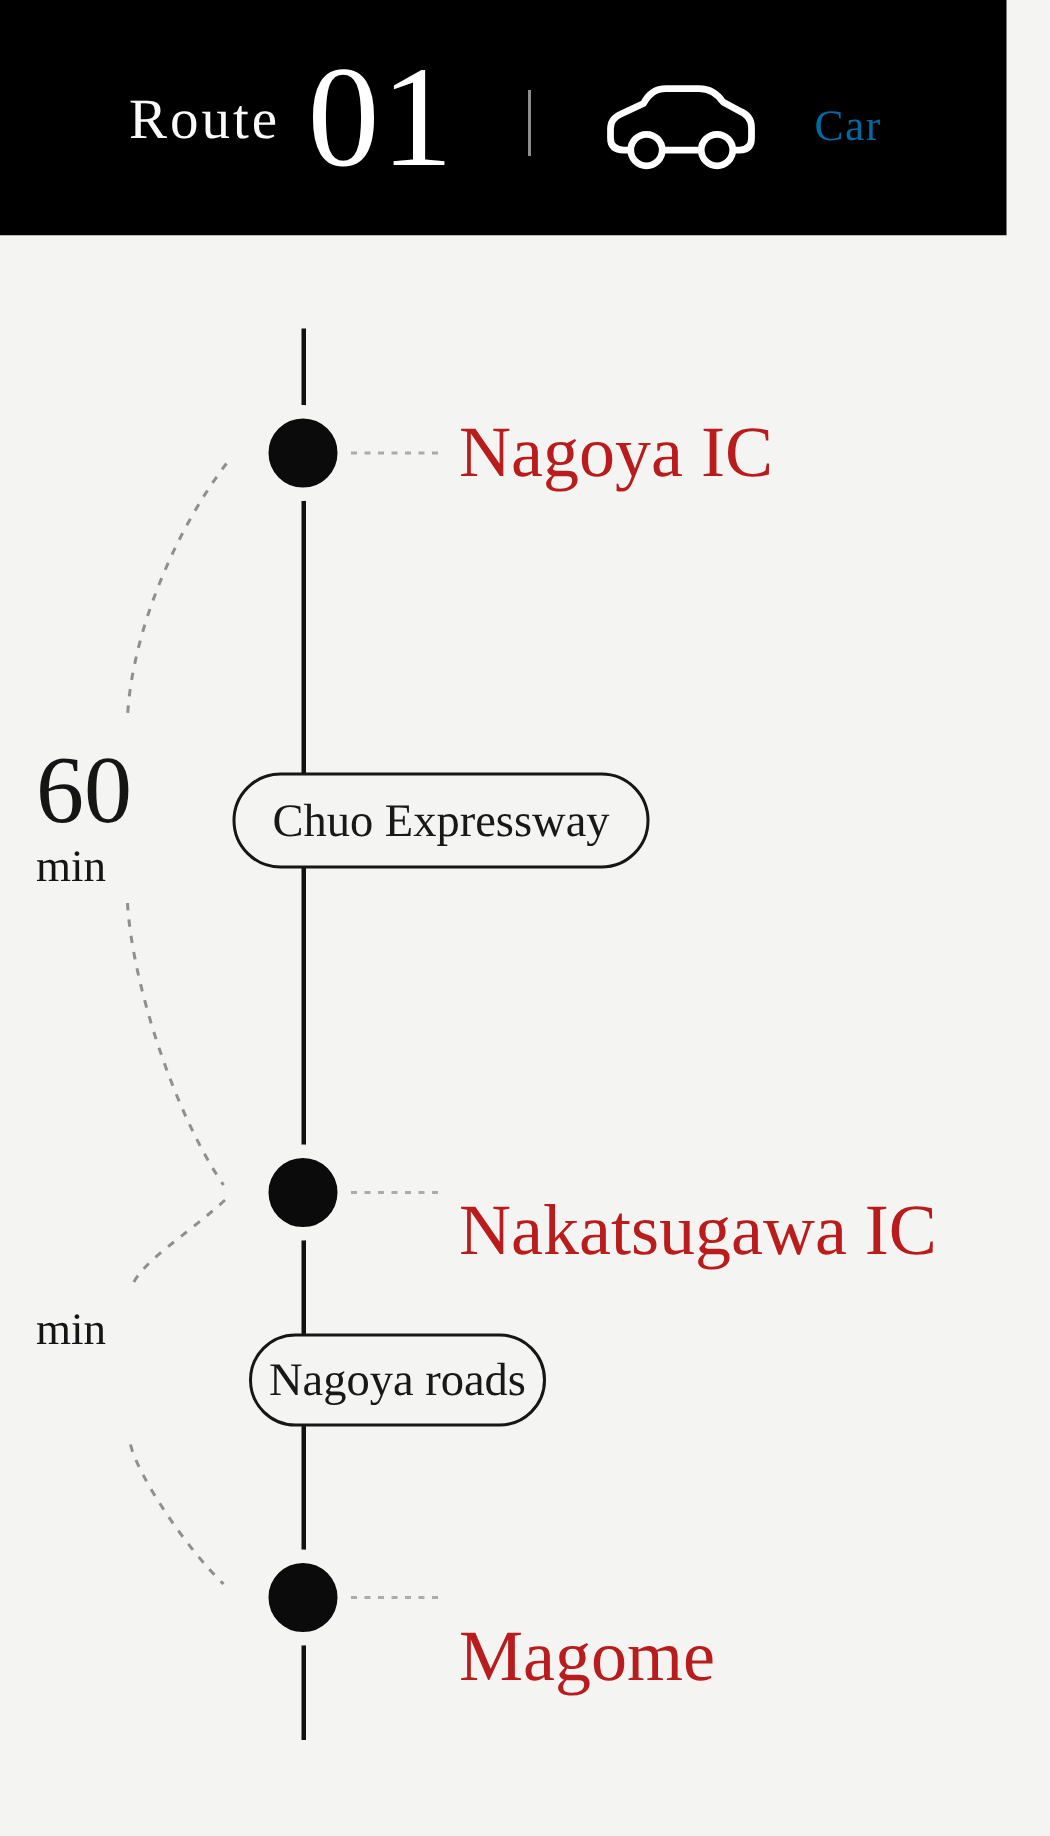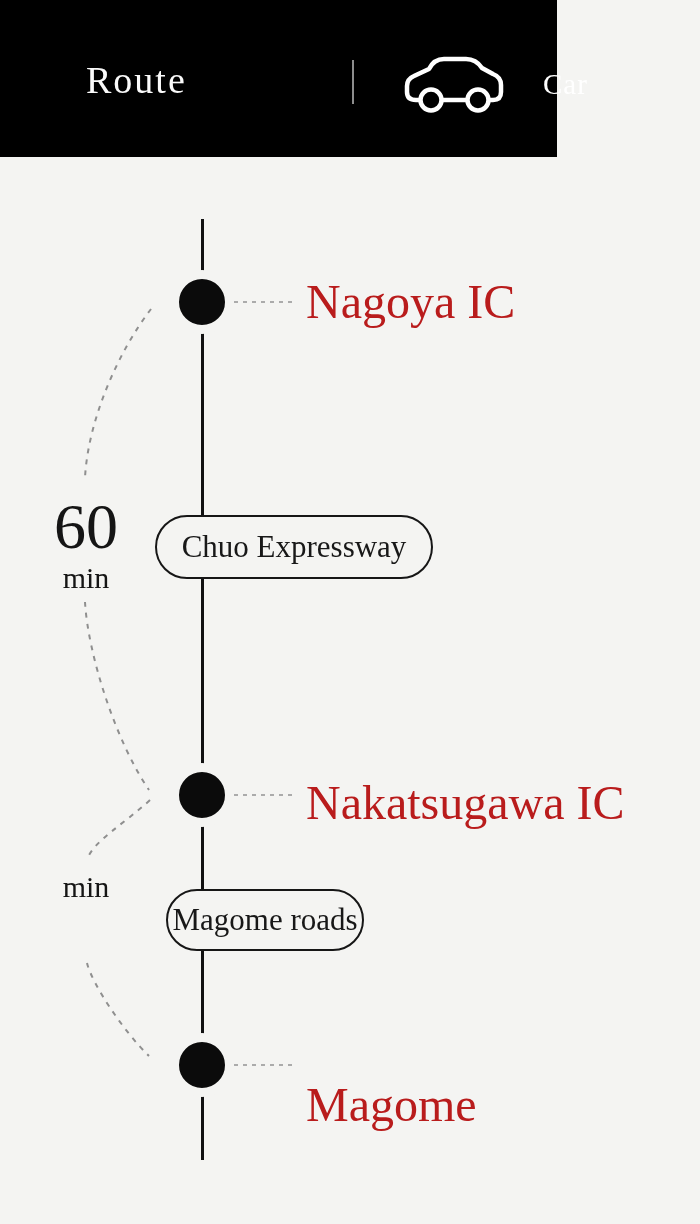--- a/index.html
+++ b/index.html
@@ -11,21 +11,21 @@
     height: 1224px;
     overflow: hidden;
     position: relative;
   }
   .page { width: 700px; height: 1224px; position: relative; }
 
   
   .header {
     position: absolute;
     left: 0; top: 0;
-    width: 557px; height: 157px;
+    width: 671px; height: 157px;
     background: #000000;
     color: #ffffff;
   }
   .route-label {
     position: absolute;
     left: 86px; top: 61px;
     font-size: 38px; line-height: 38px;
     letter-spacing: 2px;
     color: #fafafa;
   }
@@ -45,21 +45,21 @@
   .car-icon-wrap {
     position: absolute;
     left: 402px; top: 50px;
     width: 104px; height: 64px;
   }
   .mode-label {
     position: absolute;
     left: 543px; top: 64px;
     font-size: 29px; line-height: 40px;
     letter-spacing: 1px;
-    color: #ffffff;
+    color: #0369a1;
   }
 
   
   .canvas {
     position: absolute;
     left: 0; top: 157px;
     width: 700px; height: 1067px;
     background: #f4f4f2;
   }
   .timeline-svg {
@@ -81,56 +81,56 @@
 
   .station-label {
     position: absolute;
     left: 306px;
     height: 60px; line-height: 60px;
     font-size: 48px;
     color: #b91c1c;
     white-space: nowrap;
   }
   .label-1 { top: 115px; }
-  .label-2 { top: 616px; }
+  .label-2 { top: 634px; }
   .label-3 { top: 878px; margin-top: 40px; }
 
   .road-pill {
     position: absolute;
     border: 2px solid #161616;
     border-radius: 40px;
     background: #f4f4f2;
     display: flex;
     align-items: center;
     justify-content: center;
     font-size: 31px;
     color: #181818;
     white-space: nowrap;
   }
   .pill-1 { left: 155px; top: 358px; width: 278px; height: 64px; }
   .pill-2 { left: 166px; top: 732px; width: 198px; height: 62px; }
 
   .duration {
     position: absolute;
     left: 24px; width: 124px;
-    text-align: center;
     color: #151515;
   }
   .duration-1 { top: 338px; }
   .duration-2 { top: 711px; }
   .duration-value { font-size: 64px; line-height: 64px; display: block; }
   .duration-unit  { font-size: 30px; line-height: 30px; display: block; margin-top: 4px; }
 </style>
 </head>
 <body>
 
 <div class="page">
 
   <div class="header">
     <span class="route-label">Route</span>
+    <span class="route-number">01</span>
     <div class="header-divider"></div>
     <span class="car-icon-wrap">
       <svg width="104" height="64" viewBox="0 0 104 64">
         <path d="M 14,50 Q 5,50 5,42 L 5,36 Q 5,29 12,26 L 27,19 Q 32,9 42,9 L 64,9 Q 74,9 80,18 L 91,24 Q 99,27 99,35 L 99,42 Q 99,50 91,50 Z" fill="none" stroke="#ffffff" stroke-width="4.5" stroke-linejoin="round"></path>
         <circle cx="29" cy="50" r="10.5" fill="#000000" stroke="#ffffff" stroke-width="4.5"></circle>
         <circle cx="76" cy="50" r="10.5" fill="#000000" stroke="#ffffff" stroke-width="4.5"></circle>
       </svg>
     </span>
     <span class="mode-label">Car</span>
   </div>
@@ -148,21 +148,21 @@
       <path d="M151,152 C118,195 88,263 85,321" fill="none" stroke="#8f8f8f" stroke-width="2" stroke-dasharray="5,6"></path>
       <path d="M85,445 C88,498 116,585 149,633" fill="none" stroke="#8f8f8f" stroke-width="2" stroke-dasharray="5,6"></path>
       <path d="M150,643 C124,667 92,685 87,703" fill="none" stroke="#8f8f8f" stroke-width="2" stroke-dasharray="5,6"></path>
       <path d="M87,806 C92,827 124,875 149,899" fill="none" stroke="#8f8f8f" stroke-width="2" stroke-dasharray="5,6"></path>
     </svg>
 
     <div class="road-pill pill-1">
       <span>Chuo Expressway</span>
     </div>
     <div class="road-pill pill-2">
-      <span>Magome roads</span>
+      <span>Nagoya roads</span>
     </div>
 
     <div class="station-dot dot-1"></div>
     <div class="station-dot dot-2"></div>
     <div class="station-dot dot-3"></div>
 
     <div class="station-label label-1">Nagoya IC</div>
     <div class="station-label label-2">Nakatsugawa IC</div>
     <div class="station-label label-3">Magome</div>
 

